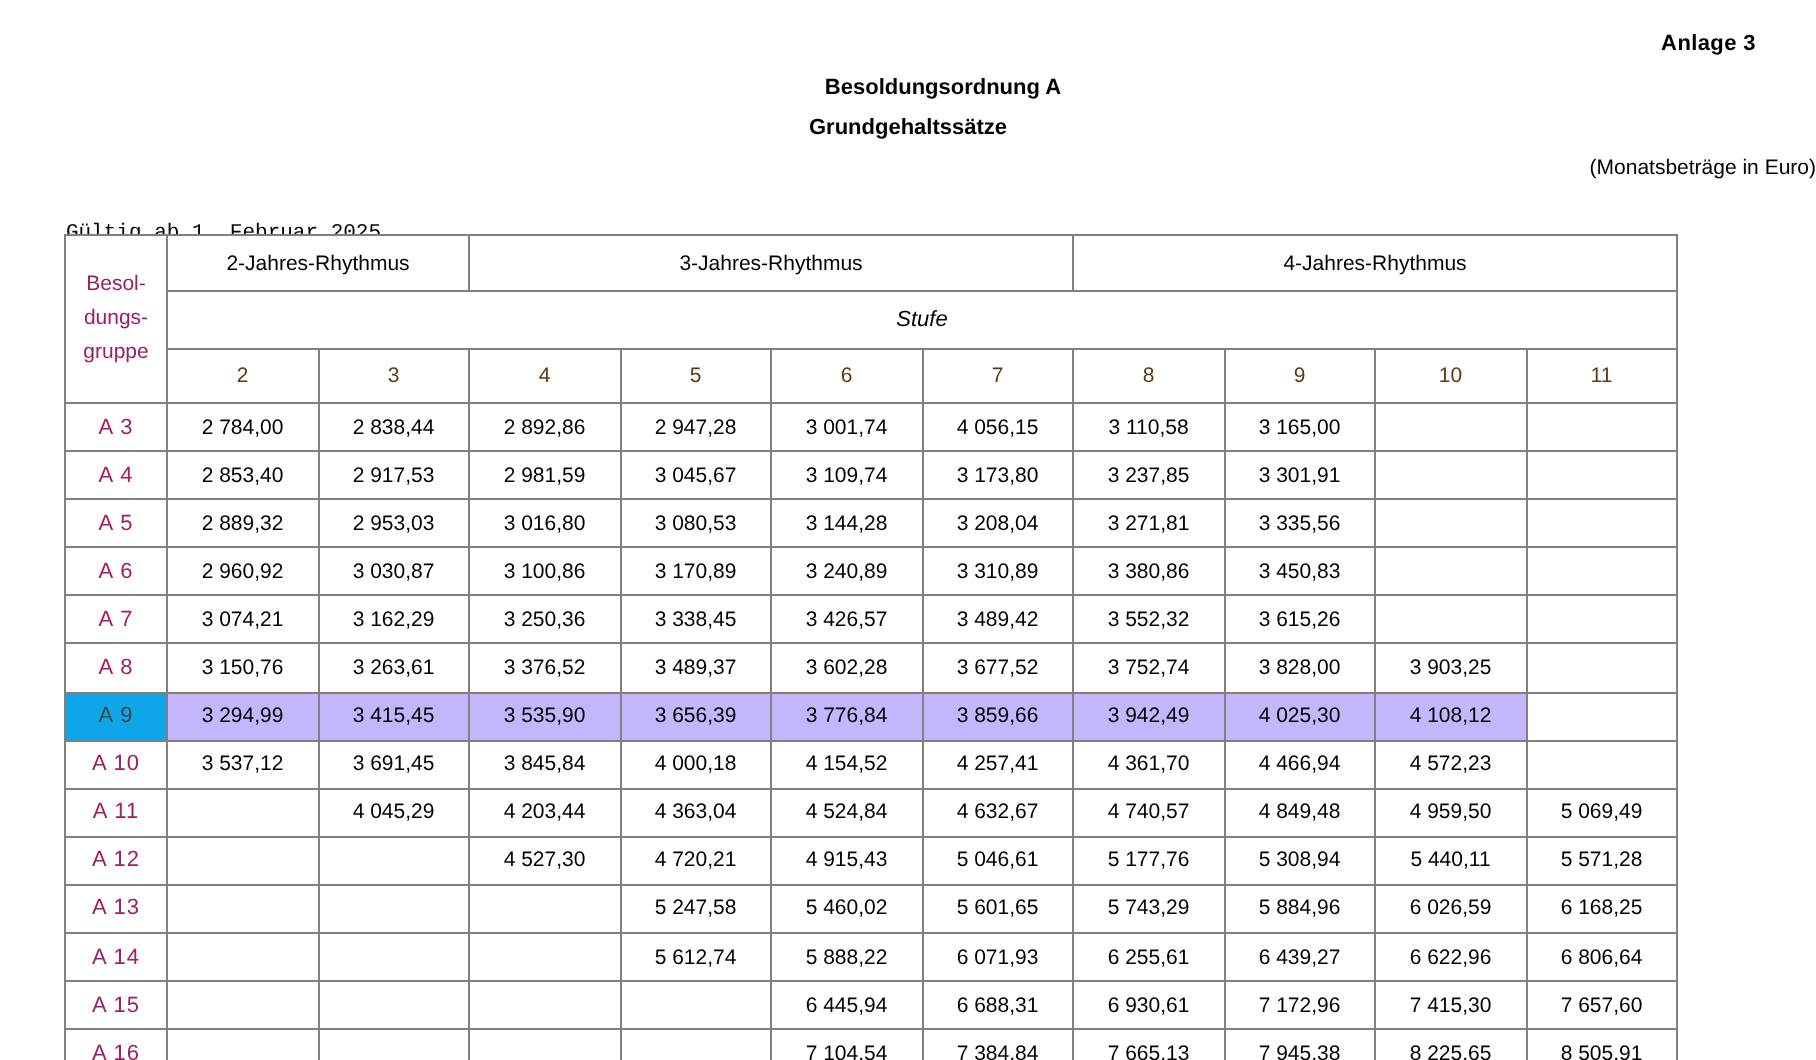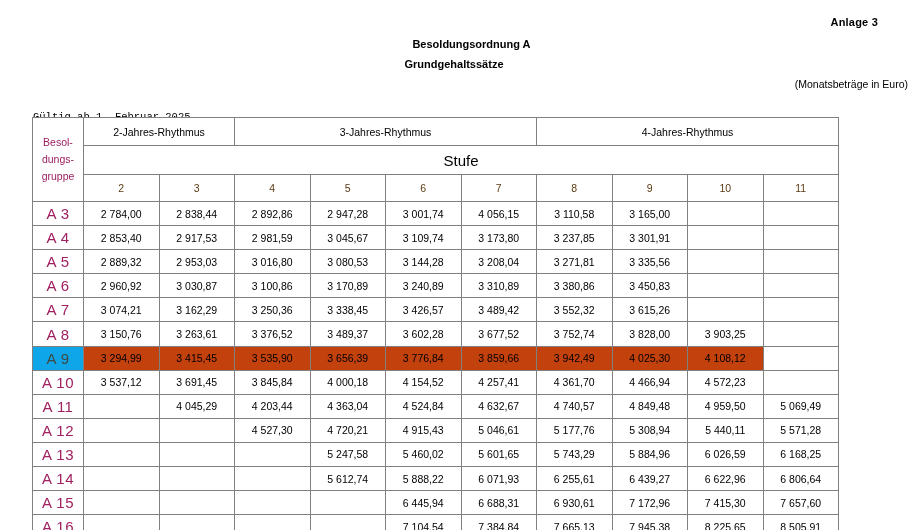--- a/index.html
+++ b/index.html
@@ -83,22 +83,23 @@
   
   .hdr-rhythm {
     height: 27px;
     font-weight: bold;
     font-size: 10.5px;
     background: #ffffff;
   }
   .hdr-stufe {
     height: 28px;
     font-weight: bold;
-    font-size: 15px;
+    font-size: 11px;
     background: #ffffff;
+    font-style: italic;
   }
   .hdr-group {
     background: #fbd4e7;
     color: #9c2060;
     font-weight: bold;
     font-size: 10.5px;
     line-height: 17px;
     width: 51px;
   }
   .hdr-group div { white-space: nowrap; }
@@ -109,31 +110,31 @@
     height: 26px;
     font-size: 10.5px;
   }
 
   
   tr.datarow td { height: 23.1px; }
   td.rowlabel {
     background: #fbd4e7;
     color: #a02060;
     font-weight: bold;
-    font-size: 15px;
+    font-size: 11px;
     letter-spacing: 0.5px;
     text-align: center;
   }
   td.val {
     font-size: 10.5px;
     text-align: center;
     color: #000000;
     font-variant-numeric: tabular-nums;
   }
-  tr.hl td.val { background: #c2410c; }
+  tr.hl td.val { background: #c4b5fd; }
   tr.hl td.rowlabel { background: #0ea5e9; color: #3f4a43; }
   td.val.empty { background: #ffffff; }
   tr.hl td.val.empty { background: #ffffff; }
 </style>
 </head>
 <body>
 
 <div id="anlage">Anlage 3</div>
 
 <div id="titleblock">

